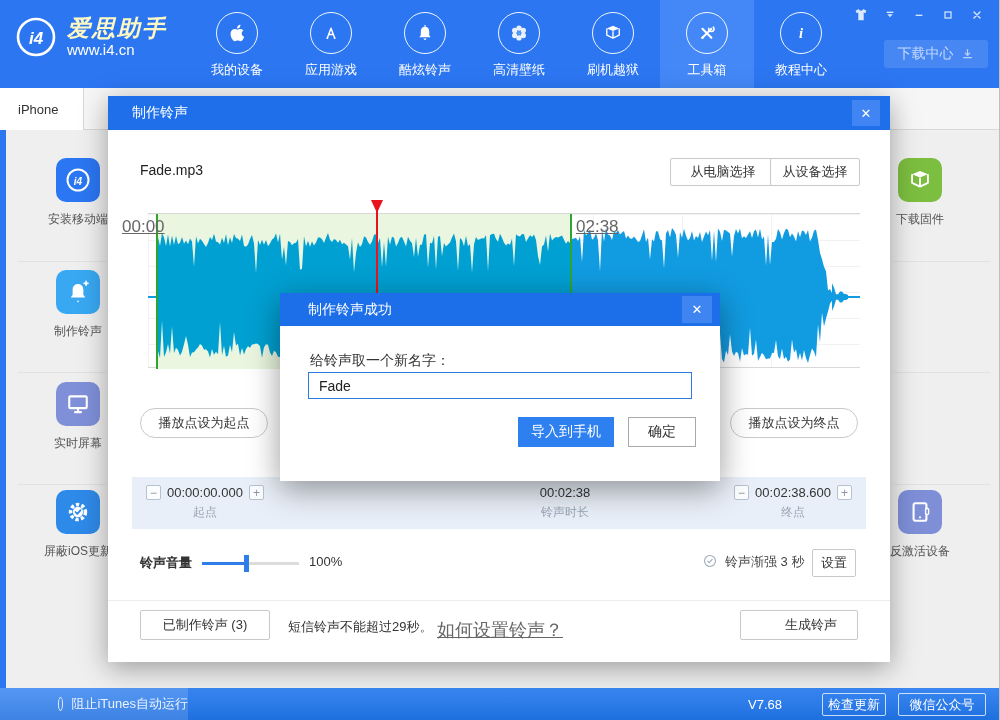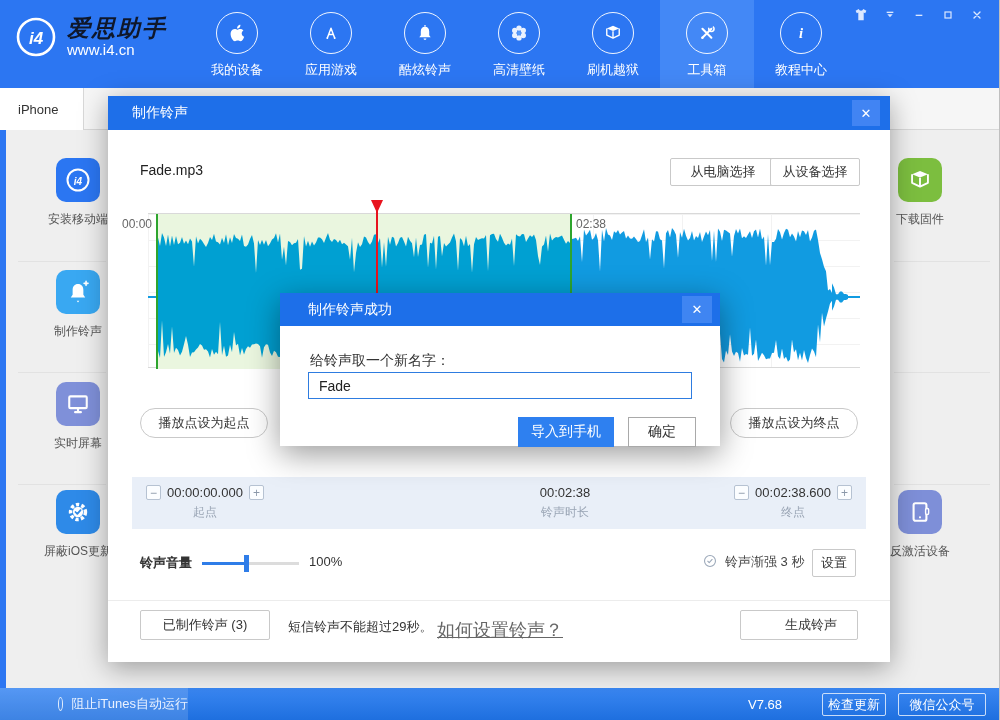--- a/index.html
+++ b/index.html
@@ -6,21 +6,21 @@
   html,body { background:#dfe3e8; }
   .app {
     position:relative; width:1000px; height:720px; overflow:hidden;
     background:#efefef; font-family:"Liberation Sans","DejaVu Sans",sans-serif;
     border-right:1px solid #bfbfbf;
   }
   
   .titlebar { position:absolute; left:0; top:0; width:1000px; height:88px; background:#2C76F2; }
   .brand { position:absolute; left:14px; top:15px; display:flex; align-items:center; gap:9px; }
   .brand svg { display:block; }
-  .brand-name { font-size:23px; font-weight:bold; color:#0f172a; letter-spacing:2px; line-height:26px; font-style:italic;text-align:center; }
+  .brand-name { font-size:23px; font-weight:bold; color:#fef9c3; letter-spacing:2px; line-height:26px; font-style:italic;text-align:center; }
   .brand-site { font-size:15px; color:#fff; line-height:18px; }
   .nav { position:absolute; left:190px; top:0; height:88px; display:flex; }
   .nav-item { width:94px; height:88px; display:flex; flex-direction:column; align-items:center; padding-top:12px; cursor:pointer; }
   .nav-item.active { background:#4388F6; }
   .nav-ic { width:42px; height:42px; border:1.5px solid rgba(255,255,255,.92); border-radius:50%;
             display:flex; align-items:center; justify-content:center; }
   .nav-ic svg { display:block; }
   .nav-label { margin-top:7px; font-size:13px; color:#fff; }
   .win-controls { position:absolute; right:12px; top:6px; display:flex; gap:7px; }
   .win-btn { width:22px; height:18px; display:flex; align-items:center; justify-content:center; cursor:pointer; background:none; border:none; }
@@ -51,21 +51,21 @@
     font-family:"Liberation Sans","DejaVu Sans",sans-serif; }
   .btn-pc { position:absolute; left:562px; top:62px; width:106px; height:28px; }
   .btn-device { position:absolute; left:662px; top:62px; width:90px; height:28px; }
   
   .wave-wrap { position:absolute; left:40px; top:117px; width:712px; height:155px;
     border-top:1px solid #d9d9d9; border-bottom:1px solid #d9d9d9;
     background-image:
       repeating-linear-gradient(to bottom, #f2f2f2 0 1px, transparent 1px 26px),
       repeating-linear-gradient(to right, #f2f2f2 0 1px, transparent 1px 89px); }
   #wave-svg { position:absolute; left:0; top:0; }
-  .wave-label { position:absolute; font-size:12px; color:#666; z-index:5; }
+  .wave-label { position:absolute; font-size:17px; color:#666; z-index:5;text-decoration:underline; }
   .wave-label-start { left:-26px; top:3px; }
   .wave-label-end { left:428px; top:3px; }
   .marker { position:absolute; top:0; width:2px; height:155px; background:#2EA52E; z-index:3; cursor:ew-resize; }
   .marker-start { left:8px; } .marker-end { left:422px; }
   .playhead { position:absolute; left:228px; top:-14px; width:2px; height:169px; background:#E8131E; z-index:4; cursor:ew-resize; }
   .playhead::before { content:''; position:absolute; left:-5px; top:0;
     border-left:6px solid transparent; border-right:6px solid transparent; border-top:13px solid #E8131E; }
   
   .pill { position:absolute; height:30px; width:128px; border:1px solid #c9c9c9; border-radius:16px; background:#fff;
     font-size:13px; color:#333; display:flex; align-items:center; justify-content:center; cursor:pointer;
@@ -88,21 +88,21 @@
   .vol-value { position:absolute; left:201px; top:458px; font-size:13px; color:#333; }
   .fade-group { position:absolute; left:594px; top:457px; display:flex; align-items:flex-start; gap:7px; font-size:13px; color:#444; }
   .settings-btn { position:absolute; left:704px; top:453px; width:44px; height:28px; }
   .dlg-divider { position:absolute; left:0; top:504px; width:782px; height:1px; background:#ececec; }
   
   .made-btn { position:absolute; left:32px; top:514px; width:130px; height:30px; }
   .hint { position:absolute; left:180px; top:522px; font-size:13px; color:#333; }
   .hint-link { position:absolute; left:329px; top:522px; font-size:18px; color:#666; text-decoration:underline; cursor:pointer; }
   .generate-btn { position:absolute; left:632px; top:514px; width:118px; height:30px;padding-left:24px; }
   
-  .success { position:absolute; left:280px; top:293px; width:440px; height:153px; background:#fff;
+  .success { position:absolute; left:280px; top:293px; width:440px; height:188px; background:#fff;
     box-shadow:0 8px 30px rgba(0,0,0,.4); z-index:20; }
   .s-header { height:33px; background:#1D6FE9; display:flex; align-items:center; padding-left:28px; position:relative; }
   .s-title { color:#fff; font-size:14px; }
   .s-close { position:absolute; right:8px; top:3px; width:30px; height:27px; background:#3F85F2; border:none; color:#fff;
     font-size:13px; display:flex; align-items:center; justify-content:center; cursor:pointer; }
   .s-label { position:absolute; left:30px; top:59px; font-size:14px; color:#333; }
   .s-input { position:absolute; left:28px; top:79px; width:384px; height:27px; border:1px solid #2E7CE0;
     font-size:14px; color:#222; padding:0 10px; outline:none; font-family:"Liberation Sans","DejaVu Sans",sans-serif; }
   .s-import { position:absolute; left:238px; top:124px; width:96px; height:30px; background:#2E80F0; border:none;
     color:#fff; font-size:14px; cursor:pointer; font-family:"Liberation Sans","DejaVu Sans",sans-serif; }
@@ -237,20 +237,26 @@
             <rect x="7.5" y="7.5" width="9" height="9" fill="none" stroke="#dce8ff" stroke-width="1.8"></rect>
           </svg>
         </button>
       <button class="win-btn">
           <svg width="16" height="16" viewBox="0 0 24 24">
             <path d="m7.5 7.5 9 9m0-9-9 9" stroke="#dce8ff" stroke-width="2" stroke-linecap="round"></path>
           </svg>
         </button>
     </div>
 
+    <button class="download-btn">
+      <span>下载中心</span>
+      <svg width="15" height="15" viewBox="0 0 24 24">
+          <path d="M12 4v9M8.5 9.8 12 13.4l3.5-3.6M6 17h12" fill="none" stroke="#bcd2f8" stroke-width="2" stroke-linecap="round" stroke-linejoin="round"></path>
+        </svg>
+    </button>
   </div>
 
   <div class="tabstrip">
     <div class="tab-active">
         <span>iPhone</span>
       </div>
   </div>
 
   <div class="left-accent"></div>
 

